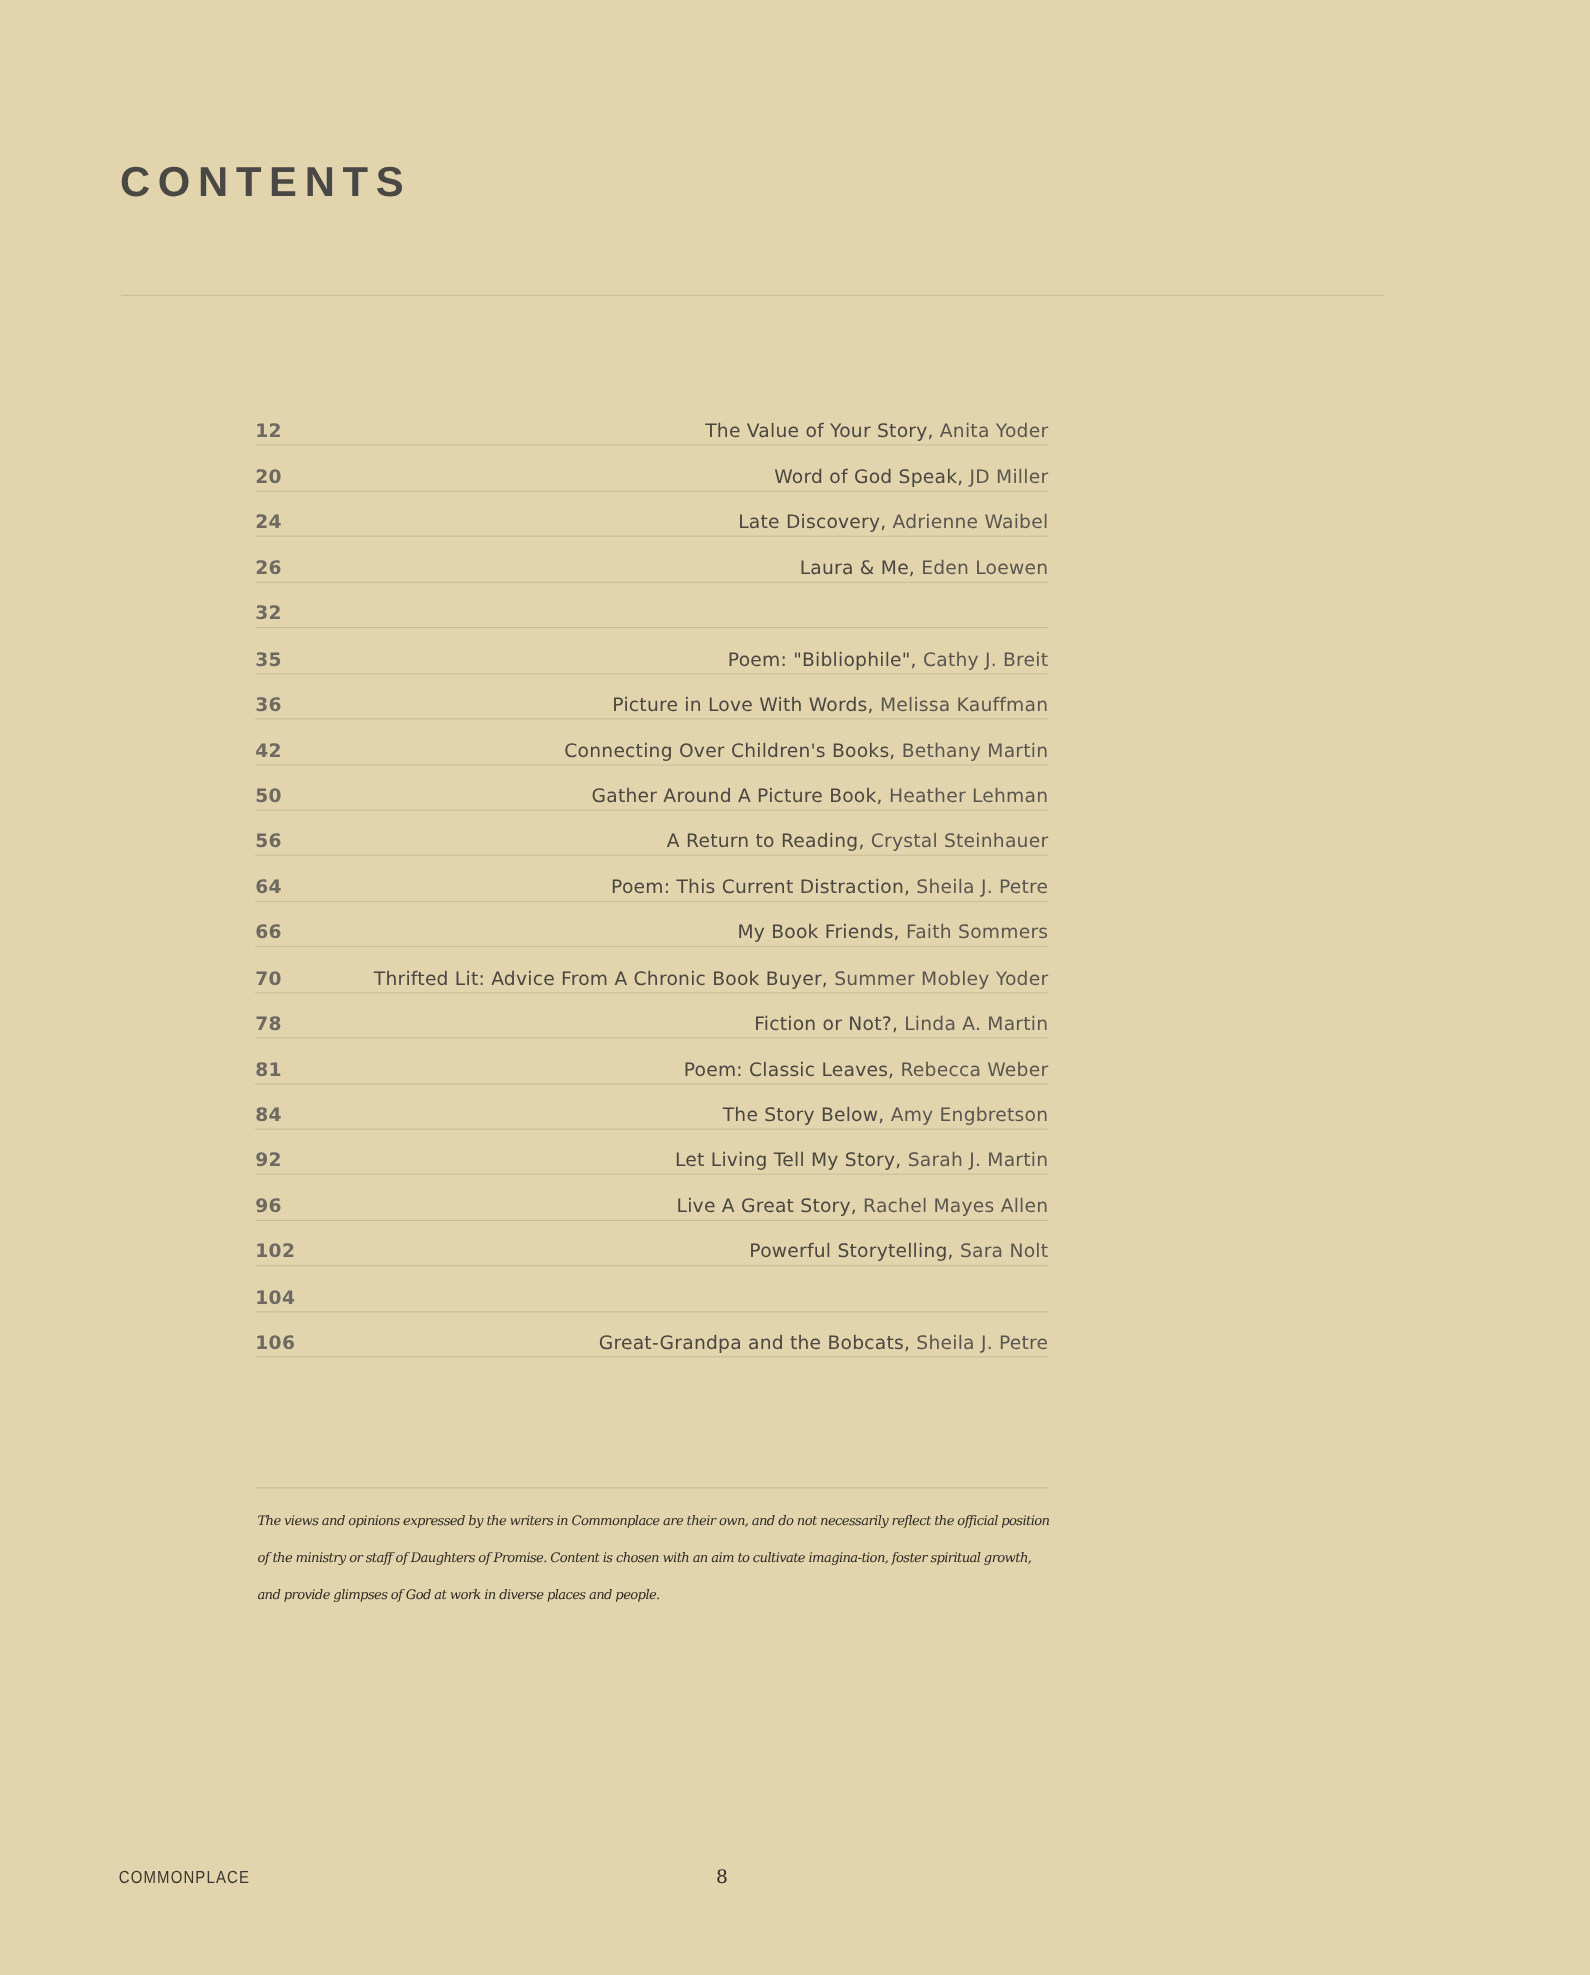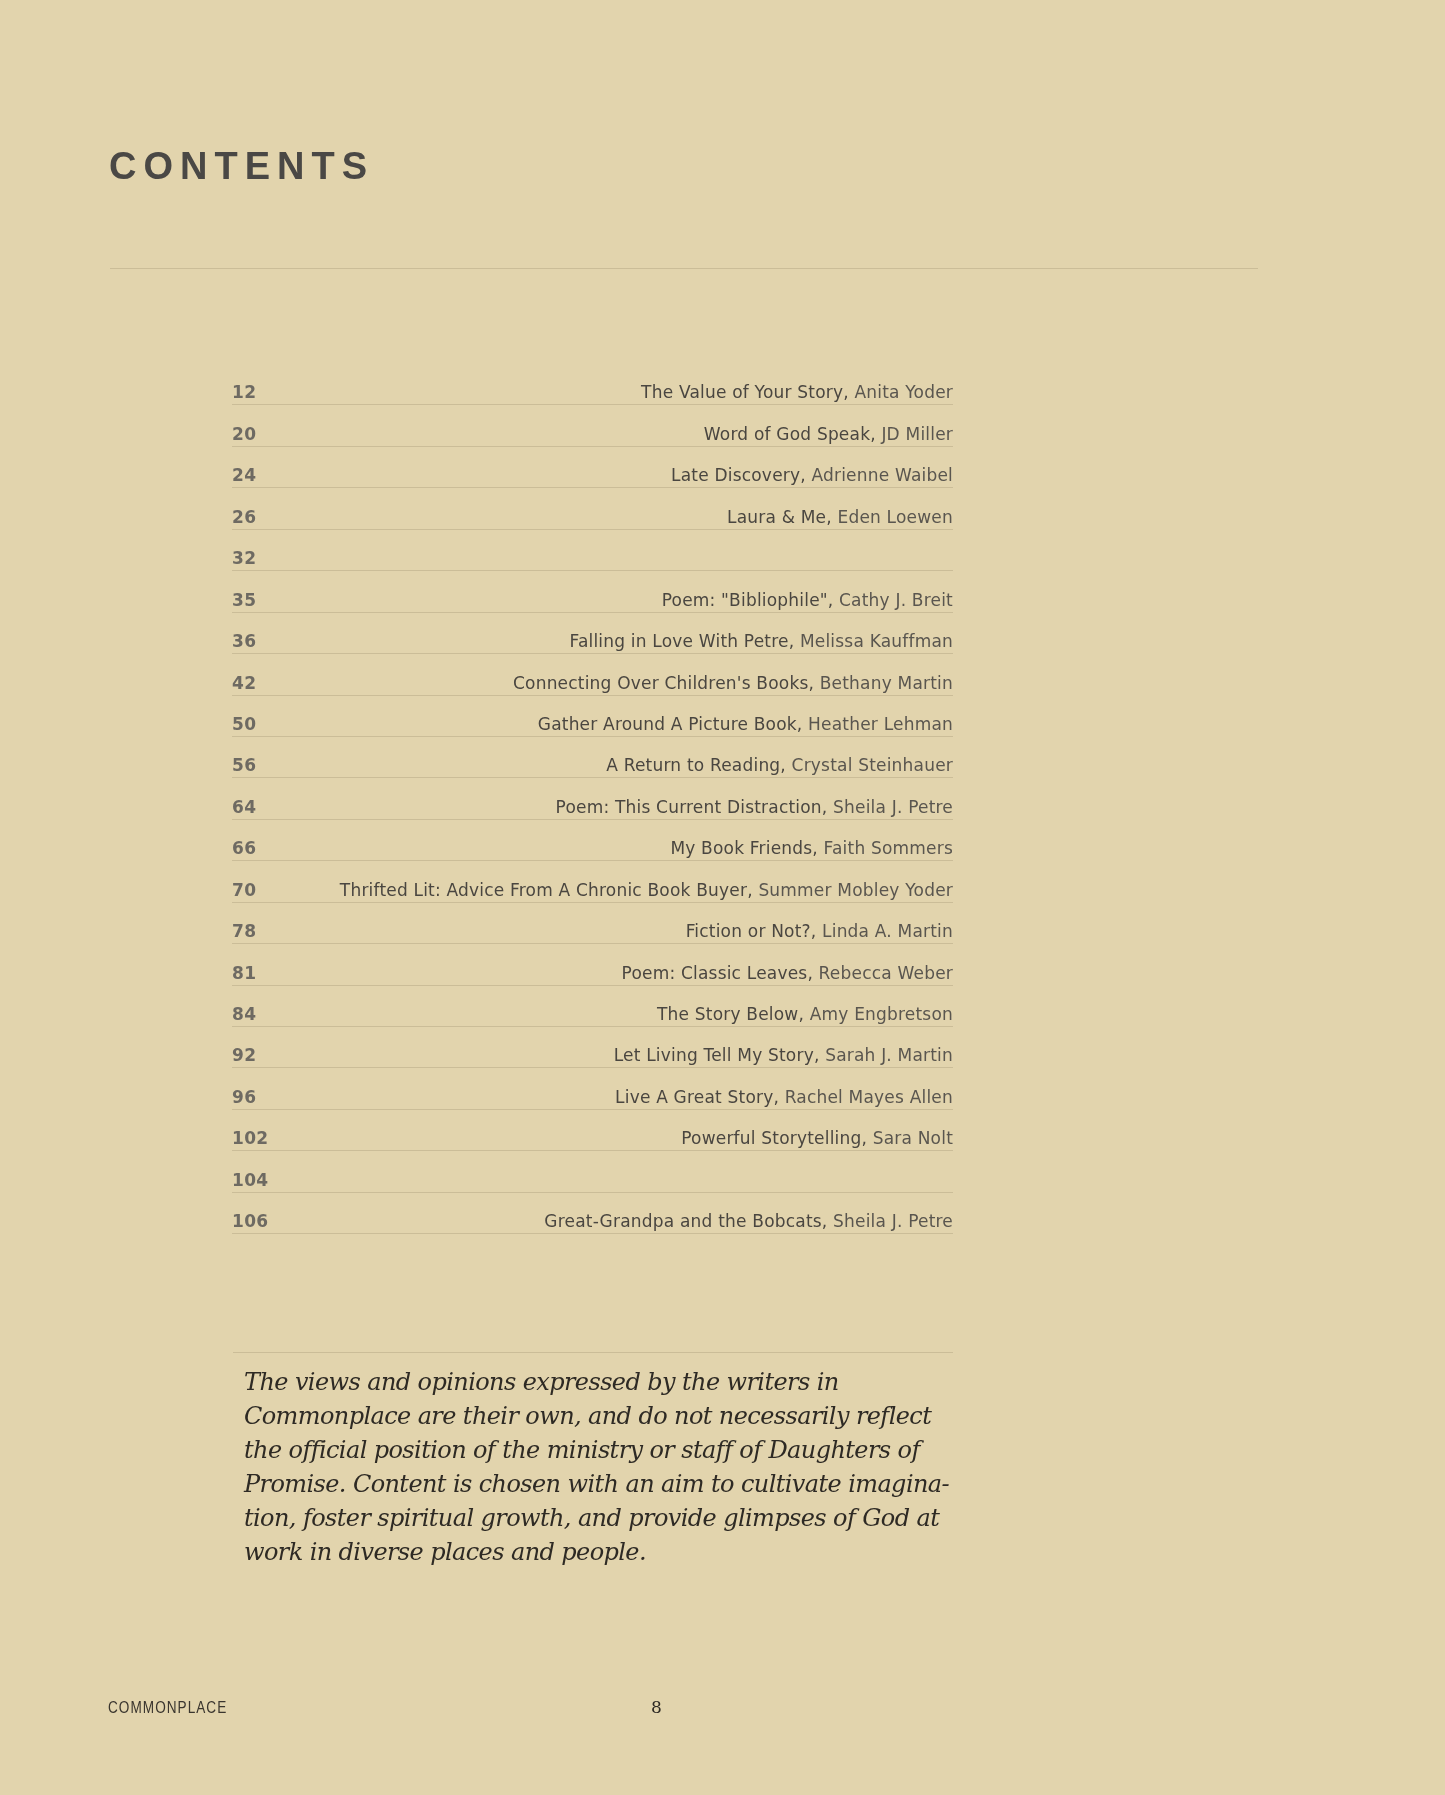--- a/index.html
+++ b/index.html
@@ -52,25 +52,25 @@
     letter-spacing: 0.2px;
   }
   .toc-title { font-style: normal; }
   .toc-author { color: #5a564f; }
   .disclaimer-rule {
     position: absolute; left: 233px; top: 1352px;
     width: 720px; height: 0;
     border-top: 1.5px solid #cbbd98;
   }
   .disclaimer {
-    position: absolute; left: 244px; top: 1365px;
+    position: absolute; left: 234px; top: 1365px;
     width: 725px; margin: 0;
     font-family: "DejaVu Serif", serif;
     font-style: italic;
-    font-size: 24px; line-height: 34px;
+    font-size: 12px; line-height: 34px;
     color: #2e2a24;
     letter-spacing: -0.6px;
   }
   .footer-brand {
     position: absolute; left: 108px; top: 1699px;
     font-family: "Liberation Sans Narrow", "Liberation Sans", sans-serif;
     font-size: 16px; letter-spacing: 1.2px;
     color: #3a352e;
     transform: scaleX(0.85); transform-origin: left center;
   }
@@ -105,21 +105,21 @@
     </li>
     <li class="toc-row">
       <span class="toc-page">32</span>
     </li>
     <li class="toc-row">
       <span class="toc-page">35</span>
       <span class="toc-entry"><span class="toc-title">Poem: "Bibliophile",</span> <span class="toc-author">Cathy J. Breit</span></span>
     </li>
     <li class="toc-row">
       <span class="toc-page">36</span>
-      <span class="toc-entry"><span class="toc-title">Falling in Love With Petre,</span> <span class="toc-author">Melissa Kauffman</span></span>
+      <span class="toc-entry"><span class="toc-title">Picture in Love With Words,</span> <span class="toc-author">Melissa Kauffman</span></span>
     </li>
     <li class="toc-row">
       <span class="toc-page">42</span>
       <span class="toc-entry"><span class="toc-title">Connecting Over Children's Books,</span> <span class="toc-author">Bethany Martin</span></span>
     </li>
     <li class="toc-row">
       <span class="toc-page">50</span>
       <span class="toc-entry"><span class="toc-title">Gather Around A Picture Book,</span> <span class="toc-author">Heather Lehman</span></span>
     </li>
     <li class="toc-row">

